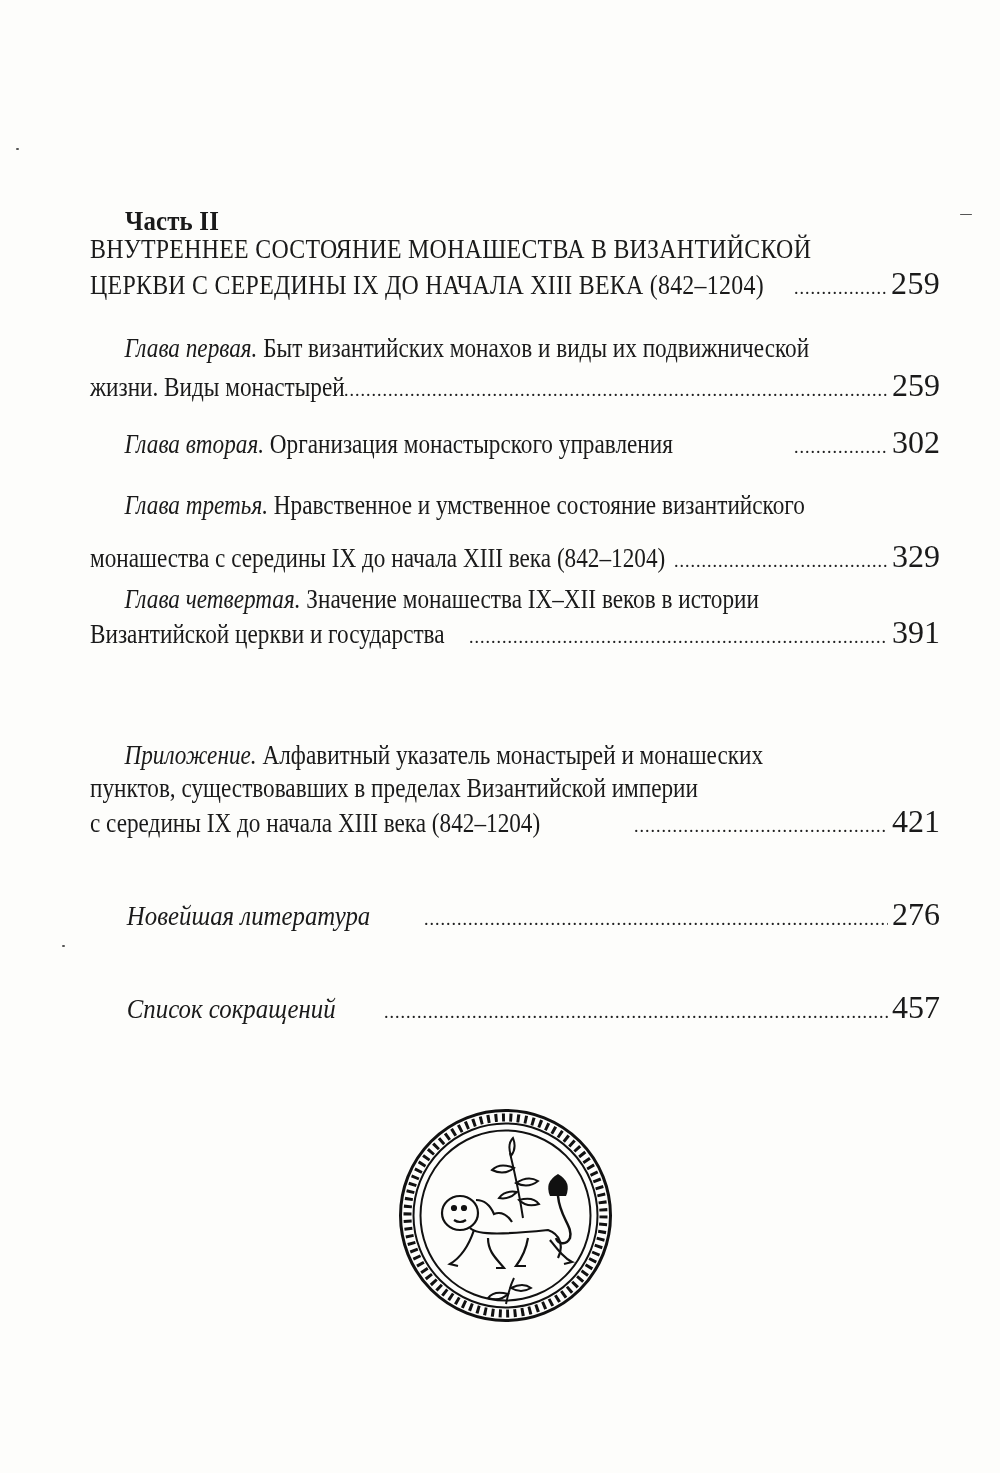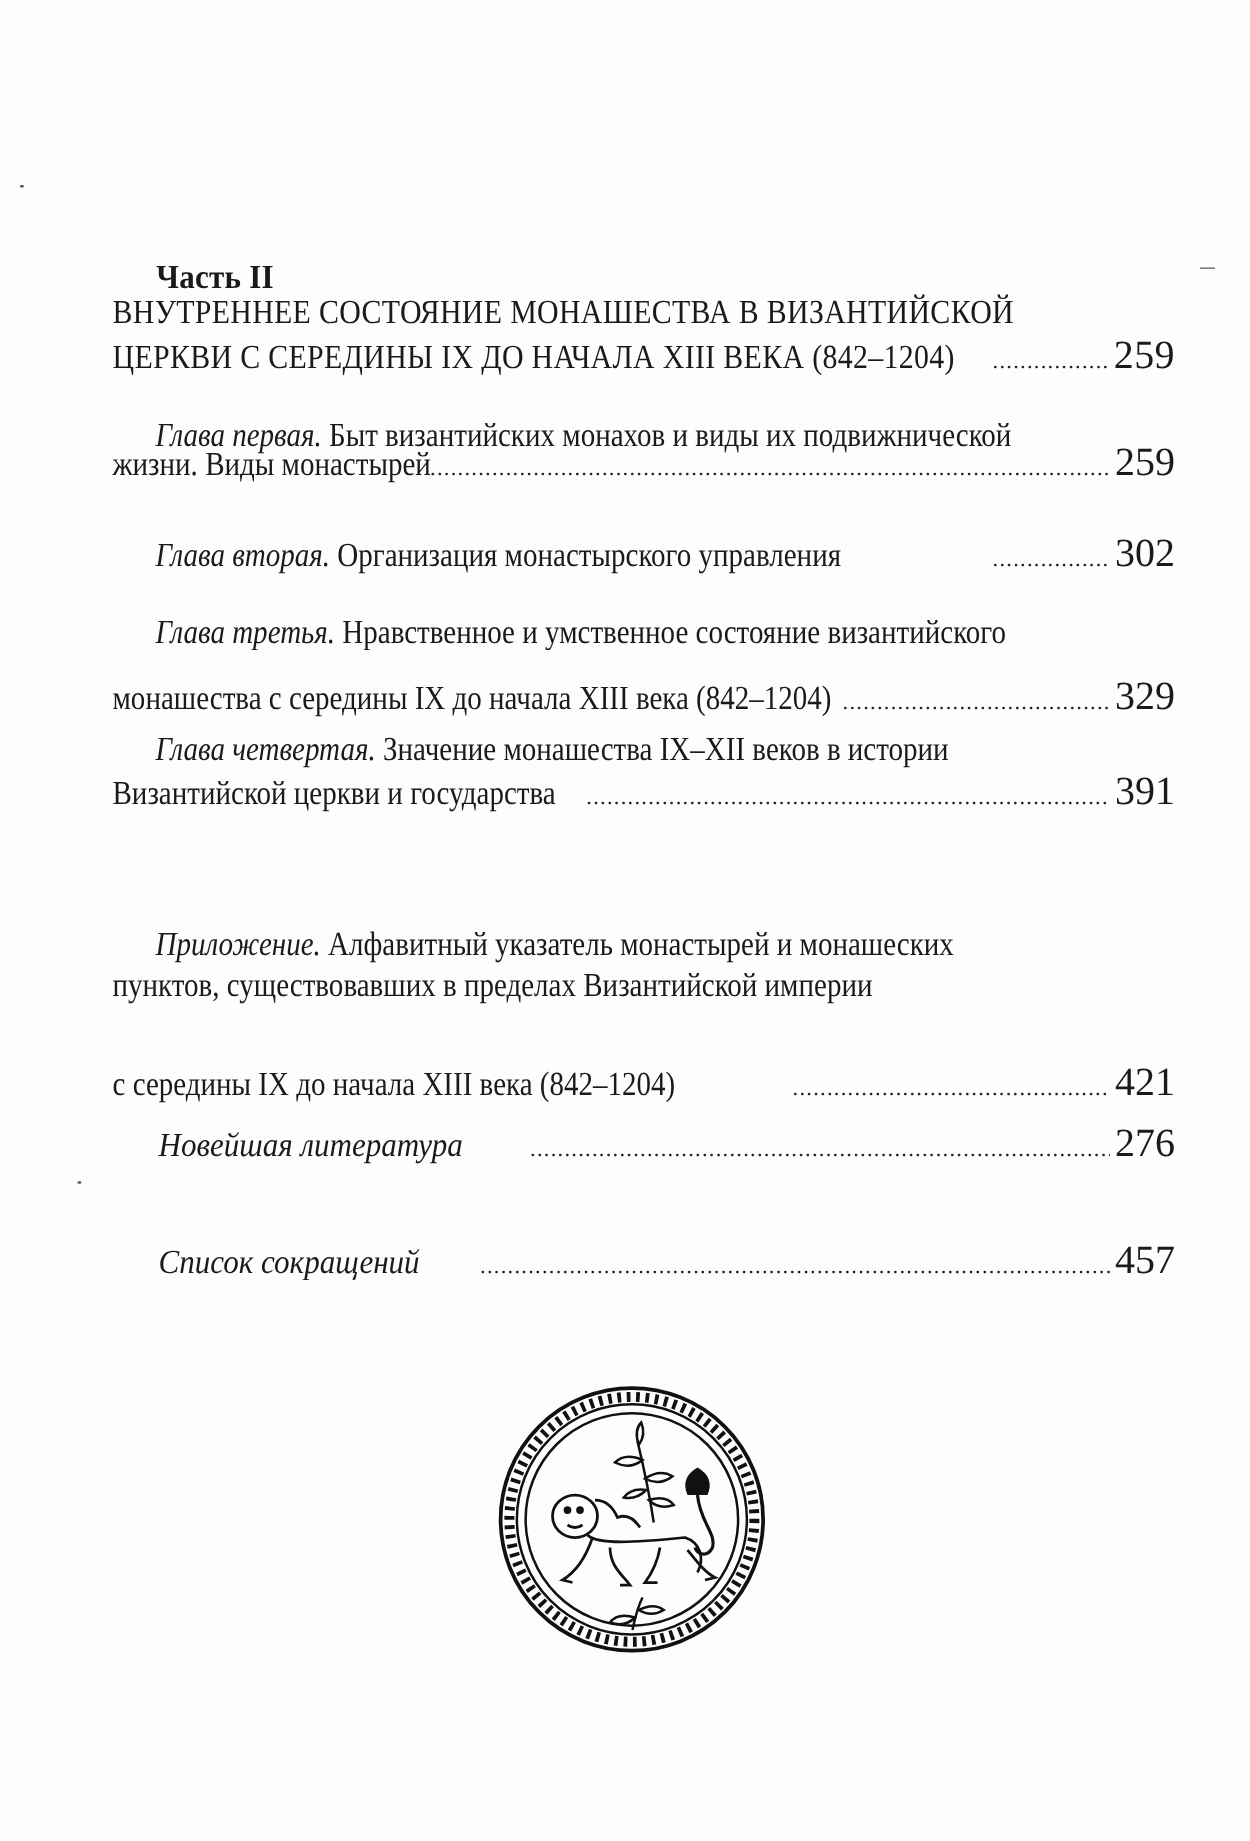--- a/index.html
+++ b/index.html
@@ -53,21 +53,21 @@
     <span class="txt" style="transform:scaleX(0.885); width:700px; display:inline-block;">ЦЕРКВИ С СЕРЕДИНЫ IX ДО НАЧАЛА XIII ВЕКА (842–1204)</span>
     <span class="dots"></span>
     <span class="pg">259</span>
   </div>
 
   <div class="line" style="top:331px;">
     <span class="txt indent" style="transform:scaleX(0.86); padding-left:40px;">
       <span class="ital">Глава первая.</span><span> Быт византийских монахов и виды их подвижнической</span>
     </span>
   </div>
-  <div class="line" style="top:352px;">
+  <div class="line" style="top:368px;">
     <span class="txt" style="transform:scaleX(0.86); width:250px; display:inline-block;">жизни. Виды монастырей</span>
     <span class="dots"></span>
     <span class="pg">259</span>
   </div>
 
   <div class="line" style="top:425px;">
     <span class="txt" style="transform:scaleX(0.86); padding-left:40px; width:660px; display:inline-block;">
       <span class="ital">Глава вторая.</span><span> Организация монастырского управления</span>
     </span>
     <span class="dots"></span>
@@ -97,21 +97,21 @@
   </div>
 
   <div class="line" style="top:738px;">
     <span class="txt" style="transform:scaleX(0.86); padding-left:40px;">
       <span class="ital">Приложение.</span><span> Алфавитный указатель монастырей и монашеских</span>
     </span>
   </div>
   <div class="line" style="top:771px;">
     <span class="txt" style="transform:scaleX(0.86);">пунктов, существовавших в пределах Византийской империи</span>
   </div>
-  <div class="line" style="top:848px;">
+  <div class="line" style="top:804px;">
     <span class="txt" style="transform:scaleX(0.86); width:540px; display:inline-block;">с середины IX до начала XIII века (842–1204)</span>
     <span class="dots"></span>
     <span class="pg">421</span>
   </div>
 
   <div class="line" style="top:897px;">
     <span class="txt ital" style="transform:scaleX(0.92); padding-left:40px; width:290px; display:inline-block;">Новейшая литература</span>
     <span class="dots"></span>
     <span class="pg">276</span>
   </div>

